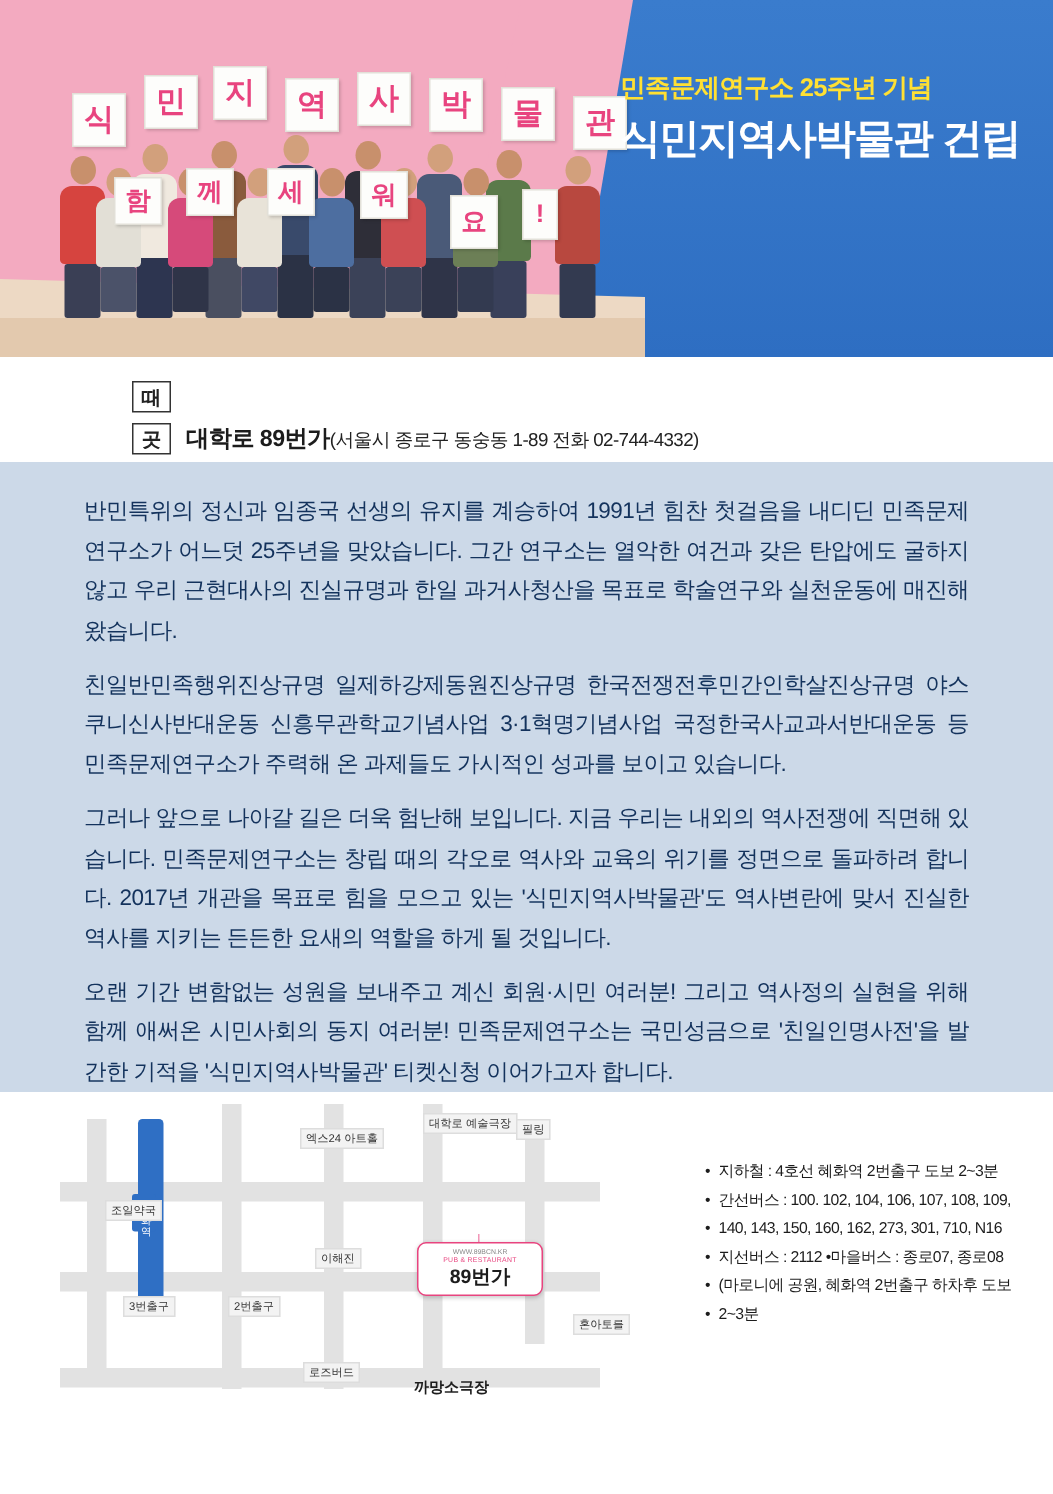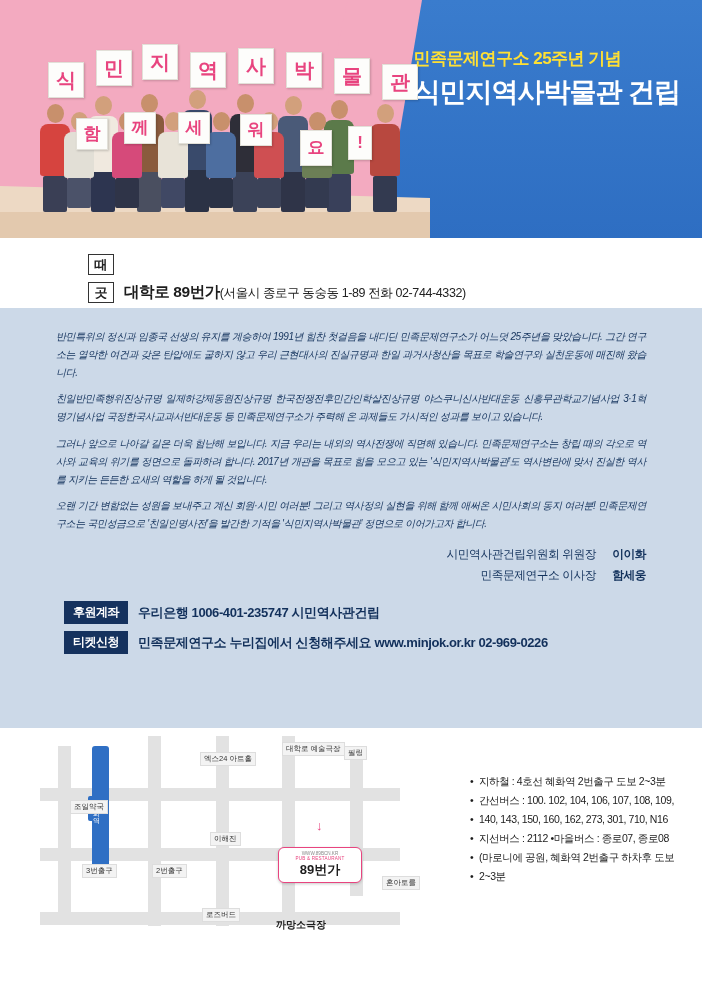--- a/index.html
+++ b/index.html
@@ -161,25 +161,24 @@
   .body-sec {
     background: #ccd9e8;
     padding: 20px 0 0 0;
     position: relative;
     height: 420px;
     box-sizing: border-box;
   }
   .paras {
     margin: 0 56px;
     color: #13325c;
-    font-size: 10px;
+    font-size: 15px;
     line-height: 1.78;
     letter-spacing: -0.4px;
     text-align: justify;
-    font-style: italic;
   }
   .paras p {
     margin: 0 0 9px 0;
   }
   .signature {
     margin: 10px 56px 0 0;
     text-align: right;
     color: #13325c;
     font-size: 11.7px;
     line-height: 1.8;
@@ -421,21 +420,21 @@
         <span>대학로 89번가</span><span class="sub">(서울시 종로구 동숭동 1-89 전화 02-744-4332)</span>
       </div>
     </div>
   </div>
 
   <div class="body-sec">
     <div class="paras">
       <p>반민특위의 정신과 임종국 선생의 유지를 계승하여 1991년 힘찬 첫걸음을 내디딘 민족문제연구소가 어느덧 25주년을 맞았습니다. 그간 연구소는 열악한 여건과 갖은 탄압에도 굴하지 않고 우리 근현대사의 진실규명과 한일 과거사청산을 목표로 학술연구와 실천운동에 매진해 왔습니다.</p>
       <p>친일반민족행위진상규명 일제하강제동원진상규명 한국전쟁전후민간인학살진상규명 야스쿠니신사반대운동 신흥무관학교기념사업 3·1혁명기념사업 국정한국사교과서반대운동 등 민족문제연구소가 주력해 온 과제들도 가시적인 성과를 보이고 있습니다.</p>
       <p>그러나 앞으로 나아갈 길은 더욱 험난해 보입니다. 지금 우리는 내외의 역사전쟁에 직면해 있습니다. 민족문제연구소는 창립 때의 각오로 역사와 교육의 위기를 정면으로 돌파하려 합니다. 2017년 개관을 목표로 힘을 모으고 있는 '식민지역사박물관'도 역사변란에 맞서 진실한 역사를 지키는 든든한 요새의 역할을 하게 될 것입니다.</p>
-      <p>오랜 기간 변함없는 성원을 보내주고 계신 회원·시민 여러분! 그리고 역사정의 실현을 위해 함께 애써온 시민사회의 동지 여러분! 민족문제연구소는 국민성금으로 '친일인명사전'을 발간한 기적을 '식민지역사박물관' 정면으로 이어가고자 합니다.</p>
+      <p>오랜 기간 변함없는 성원을 보내주고 계신 회원·시민 여러분! 그리고 역사정의 실현을 위해 함께 애써온 시민사회의 동지 여러분! 민족문제연구소는 국민성금으로 '친일인명사전'을 발간한 기적을 '식민지역사박물관' 티켓신청 이어가고자 합니다.</p>
     </div>
     <div class="signature">
       <div>
         <span>시민역사관건립위원회 위원장</span><span class="nm">이이화</span>
       </div>
       <div>
         <span>민족문제연구소 이사장</span><span class="nm">함세웅</span>
       </div>
     </div>
 
@@ -471,21 +470,21 @@
 
       <div class="map-lbl" style="left:10px;top:64px;">조일약국</div>
       <div class="map-lbl" style="left:140px;top:16px;"><span>엑스24 아트홀</span></div>
       <div class="map-lbl" style="left:222px;top:6px;"><span>대학로 예술극장</span></div>
       <div class="map-lbl" style="left:284px;top:10px;">필링</div>
       <div class="map-lbl" style="left:150px;top:96px;">이해진</div>
       <div class="map-lbl" style="left:142px;top:172px;">로즈버드</div>
       <div class="map-lbl" style="left:322px;top:140px;">혼아토를</div>
 
       <div class="map-arrow" style="left:296px;top:82px;">↓</div>
-      <div class="map-pin" style="left:258px;top:111px;width:72px;">
+      <div class="map-pin" style="left:258px;top:92px;width:72px;">
         <div class="pin-url">WWW.89BCN.KR</div>
         <div class="pin-sub">PUB &amp; RESTAURANT</div>
         <div class="pin-main">89번가</div>
       </div>
       <div class="map-dest" style="left:256px;top:182px;">까망소극장</div>
     </div>
 
     <ul class="transit">
       <li>지하철 : 4호선 혜화역 2번출구 도보 2~3분</li>
       <li>간선버스 : 100. 102, 104, 106, 107, 108, 109,</li>

